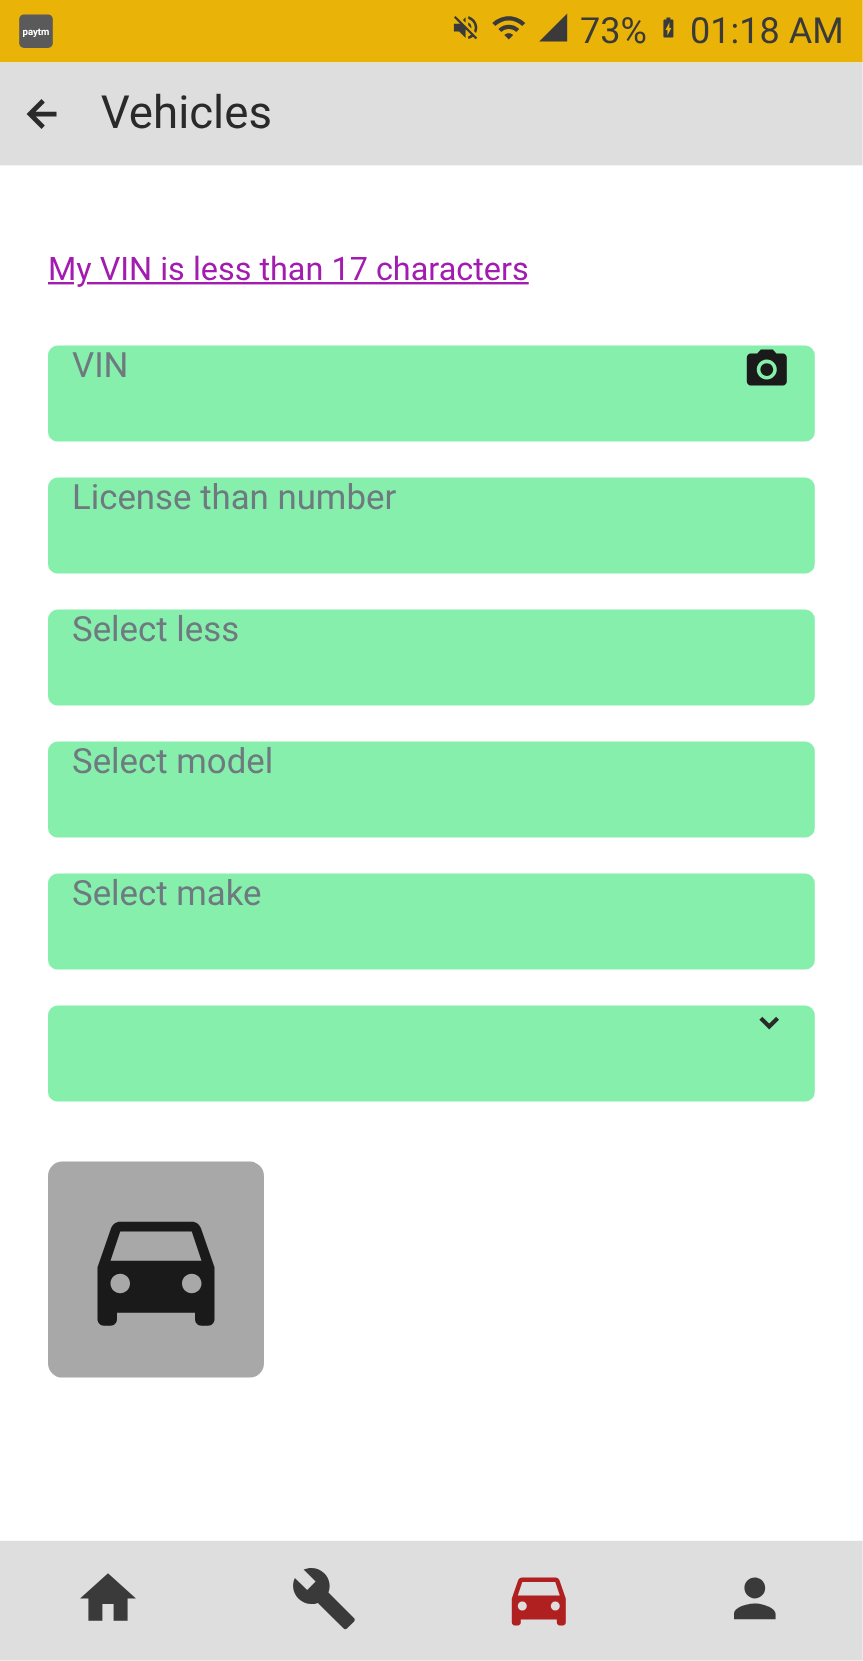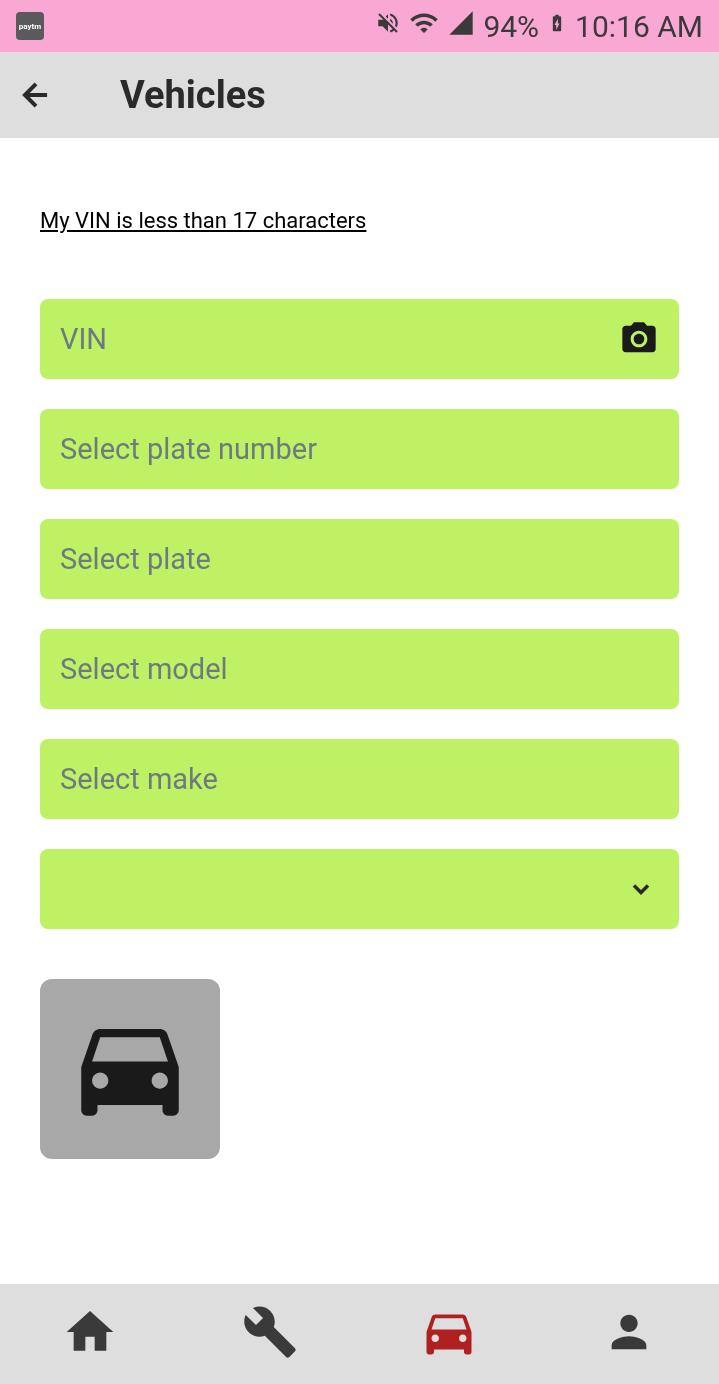--- a/index.html
+++ b/index.html
@@ -11,21 +11,21 @@
     body {
       width: 719px;
       height: 1384px;
       background: #ffffff;
       display: flex;
       flex-direction: column;
       overflow: hidden;
     }
     .status-bar {
       height: 52px;
-      background: #f9a8d4;
+      background: #eab308;
       display: flex;
       align-items: center;
       justify-content: space-between;
       padding: 0 16px;
     }
     .status-left {
       display: flex;
       align-items: center;
     }
     .app-badge {
@@ -67,42 +67,40 @@
       width: 40px;
       height: 40px;
       display: flex;
       align-items: center;
       justify-content: center;
       cursor: pointer;
     }
     .page-title {
       font-size: 38px;
       color: #2a2a2a;
-      font-weight: 700;
-      margin-left: 36px;
+      font-weight: 400;
     }
     .content {
       flex: 1;
       background: #ffffff;
       padding: 70px 40px 40px 40px;
       display: flex;
       flex-direction: column;
     }
     .vin-link {
-      font-size: 22px;
-      color: #000000;
+      font-size: 27px;
+      color: #a21caf;
       text-decoration: underline;
-      margin-bottom: 66px;
+      margin-bottom: 48px;
     }
     .input-field {
-      background: #bef264;
+      background: #86efac;
       border-radius: 8px;
       height: 80px;
       display: flex;
-      align-items: center;
       padding: 0 20px;
       margin-bottom: 30px;
       position: relative;
     }
     .input-placeholder {
       font-size: 29px;
       color: #6e7a80;
     }
     .camera-icon {
       position: absolute;
@@ -158,27 +156,27 @@
     <span>
       <svg width="30" height="30" viewBox="0 0 24 24" fill="#3a3a3a">
         <path d="M1 9l2 2c4.97-4.97 13.03-4.97 18 0l2-2C16.93 2.93 7.08 2.93 1 9zm8 8l3 3 3-3c-1.65-1.66-4.34-1.66-6 0zm-4-4l2 2c2.76-2.76 7.24-2.76 10 0l2-2C15.14 9.14 8.87 9.14 5 13z"></path>
       </svg>
     </span>
     <span>
       <svg width="28" height="28" viewBox="0 0 24 24" fill="#3a3a3a">
         <path d="M2 22h20V2z"></path>
       </svg>
     </span>
-    <span class="status-pct">94%</span>
+    <span class="status-pct">73%</span>
     <span>
       <svg width="20" height="30" viewBox="0 0 24 24" fill="#3a3a3a">
         <path d="M15.67 4H14V2h-4v2H8.33C7.6 4 7 4.6 7 5.33v15.33C7 21.4 7.6 22 8.33 22h7.33c.74 0 1.34-.6 1.34-1.33V5.33C17 4.6 16.4 4 15.67 4zM11 20v-5.5H9L13 7v5.5h2L11 20z"></path>
       </svg>
     </span>
-    <span class="status-time">10:16 AM</span>
+    <span class="status-time">01:18 AM</span>
   </div>
 </div>
 
 <div class="app-header">
   <div class="back-arrow">
     <svg width="38" height="38" viewBox="0 0 24 24" fill="none" stroke="#2a2a2a" stroke-width="2.5">
       <path d="M19 12H5M12 19l-7-7 7-7"></path>
     </svg>
   </div>
   <div class="page-title">Vehicles</div>
@@ -190,25 +188,25 @@
   <div class="input-field">
     <span class="input-placeholder">VIN</span>
     <span class="camera-icon">
       <svg width="40" height="40" viewBox="0 0 24 24" fill="#1a1a1a">
         <path d="M12 15.2c1.77 0 3.2-1.43 3.2-3.2s-1.43-3.2-3.2-3.2-3.2 1.43-3.2 3.2 1.43 3.2 3.2 3.2zM9 2L7.17 4H4c-1.1 0-2 .9-2 2v12c0 1.1.9 2 2 2h16c1.1 0 2-.9 2-2V6c0-1.1-.9-2-2-2h-3.17L15 2H9zm3 15c-2.76 0-5-2.24-5-5s2.24-5 5-5 5 2.24 5 5-2.24 5-5 5z"></path>
       </svg>
     </span>
   </div>
 
   <div class="input-field">
-    <span class="input-placeholder">Select plate number</span>
-  </div>
-
-  <div class="input-field">
-    <span class="input-placeholder">Select plate</span>
+    <span class="input-placeholder">License than number</span>
+  </div>
+
+  <div class="input-field">
+    <span class="input-placeholder">Select less</span>
   </div>
 
   <div class="input-field">
     <span class="input-placeholder">Select model</span>
   </div>
 
   <div class="input-field">
     <span class="input-placeholder">Select make</span>
   </div>
 

